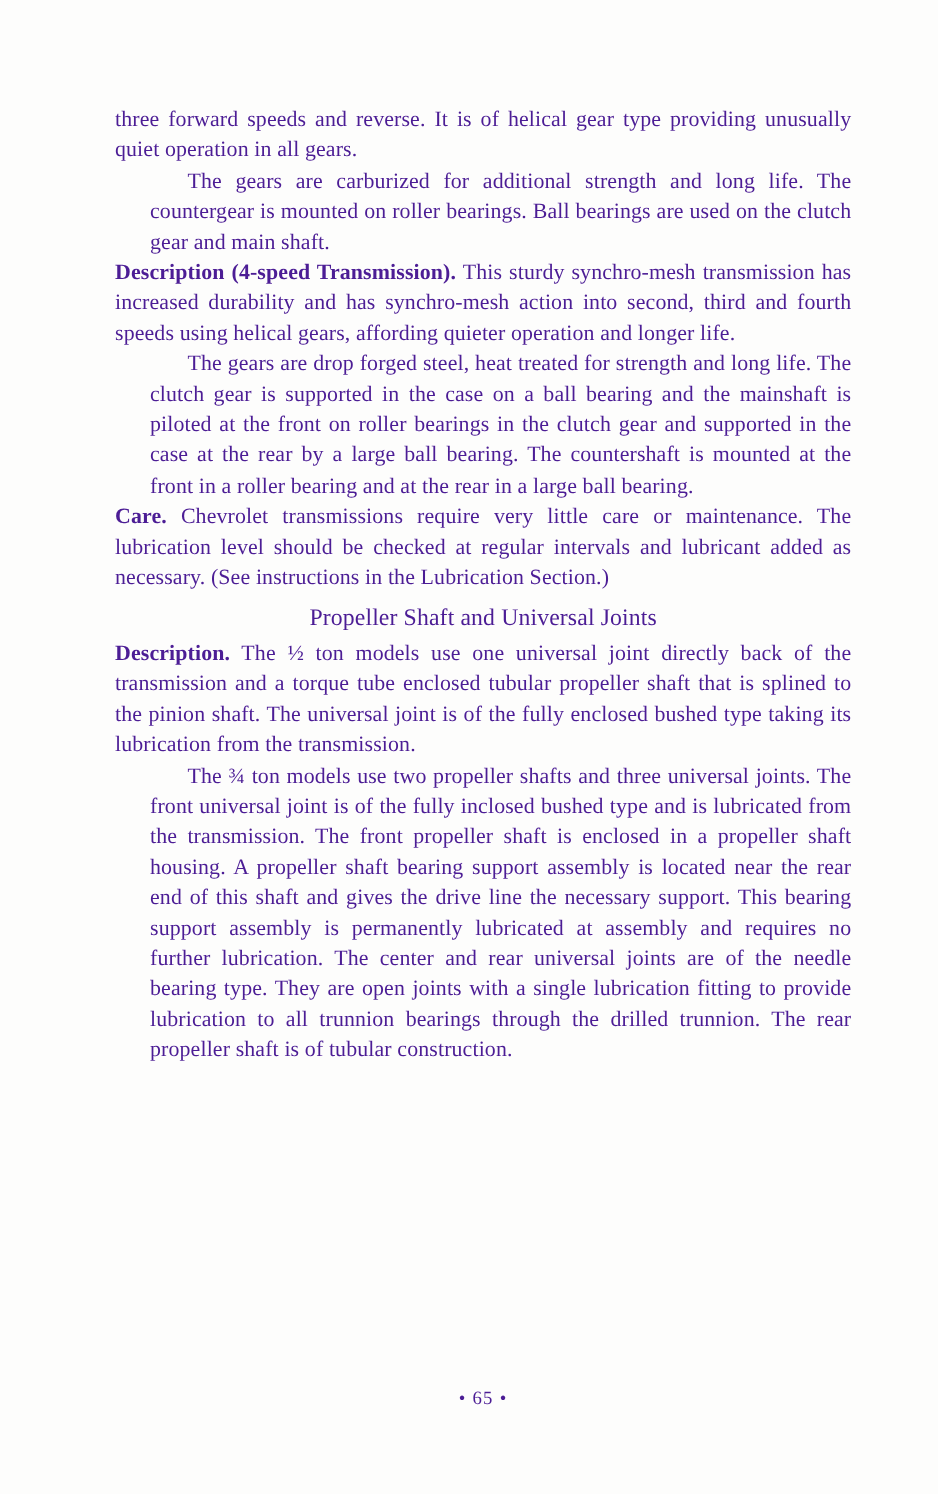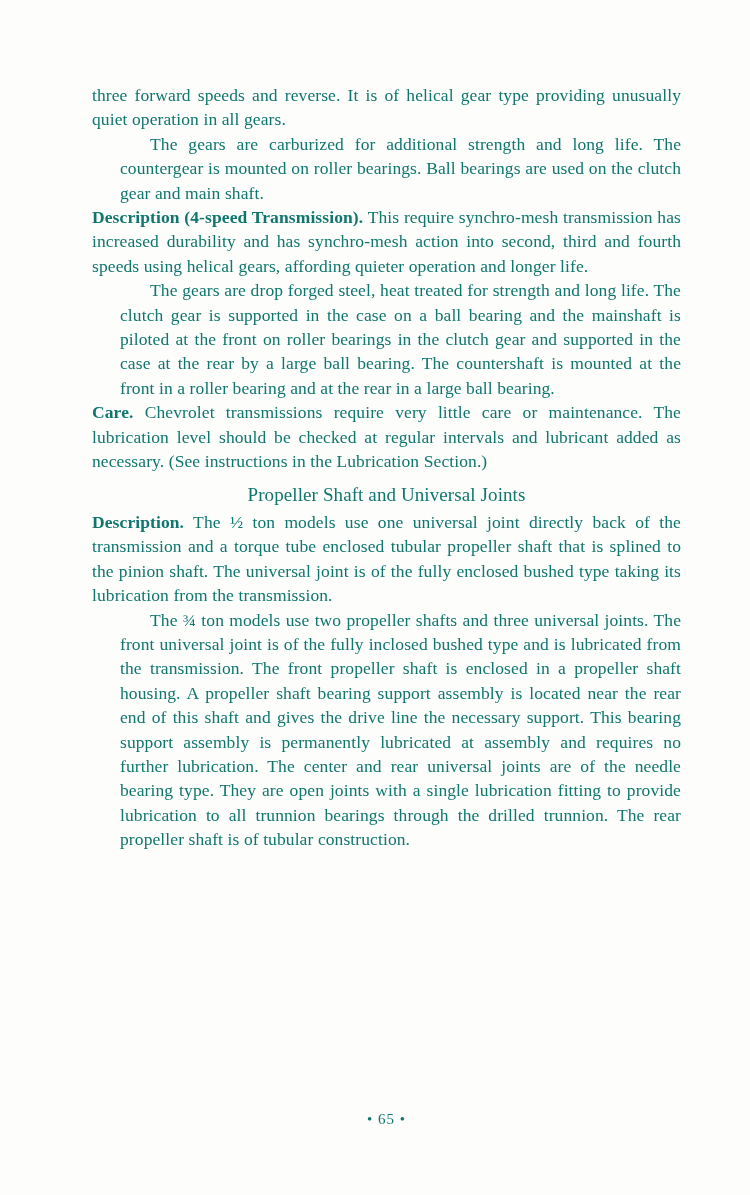--- a/index.html
+++ b/index.html
@@ -11,21 +11,21 @@
     height: 1195px;
     background: #fdfdfc;
     overflow: hidden;
   }
   .page {
     position: relative;
     width: 750px;
     height: 1195px;
     background: #fdfdfc;
     font-family: "Liberation Serif", "DejaVu Serif", serif;
-    color: #0f766e;
+    color: #4c1d95;
   }
   .content {
     position: absolute;
     left: 92px;
     top: 83px;
     width: 589px;
     font-size: 17.5px;
     line-height: 24.4px;
     text-align: justify;
     letter-spacing: 0.1px;
@@ -61,21 +61,21 @@
 </head>
 <body>
 
 <div class="page">
   <div class="content">
 
     <p class="para"><span>three forward speeds and reverse. It is of helical gear type providing unusually quiet operation in all gears.</span></p>
 
     <p class="para indent"><span>The gears are carburized for additional strength and long life. The countergear is mounted on roller bearings. Ball bearings are used on the clutch gear and main shaft.</span></p>
 
-    <p class="para"><b class="lead">Description (4-speed Transmission).</b> <span>This require synchro-mesh transmission has increased durability and has synchro-mesh action into second, third and fourth speeds using helical gears, affording quieter operation and longer life.</span></p>
+    <p class="para"><b class="lead">Description (4-speed Transmission).</b> <span>This sturdy synchro-mesh transmission has increased durability and has synchro-mesh action into second, third and fourth speeds using helical gears, affording quieter operation and longer life.</span></p>
 
     <p class="para indent"><span>The gears are drop forged steel, heat treated for strength and long life. The clutch gear is supported in the case on a ball bearing and the mainshaft is piloted at the front on roller bearings in the clutch gear and supported in the case at the rear by a large ball bearing. The countershaft is mounted at the front in a roller bearing and at the rear in a large ball bearing.</span></p>
 
     <p class="para"><b class="lead">Care.</b> <span>Chevrolet transmissions require very little care or maintenance. The lubrication level should be checked at regular intervals and lubricant added as necessary. (See instructions in the Lubrication Section.)</span></p>
 
     <h2 class="section-heading">Propeller Shaft and Universal Joints</h2>
 
     <p class="para"><b class="lead">Description.</b> <span>The ½ ton models use one universal joint directly back of the transmission and a torque tube enclosed tubular propeller shaft that is splined to the pinion shaft. The universal joint is of the fully enclosed bushed type taking its lubrication from the transmission.</span></p>
 
     <p class="para indent"><span>The ¾ ton models use two propeller shafts and three universal joints. The front universal joint is of the fully inclosed bushed type and is lubricated from the transmission. The front propeller shaft is enclosed in a propeller shaft housing. A propeller shaft bearing support assembly is located near the rear end of this shaft and gives the drive line the necessary support. This bearing support assembly is permanently lubricated at assembly and requires no further lubrication. The center and rear universal joints are of the needle bearing type. They are open joints with a single lubrication fitting to provide lubrication to all trunnion bearings through the drilled trunnion. The rear propeller shaft is of tubular construction.</span></p>

